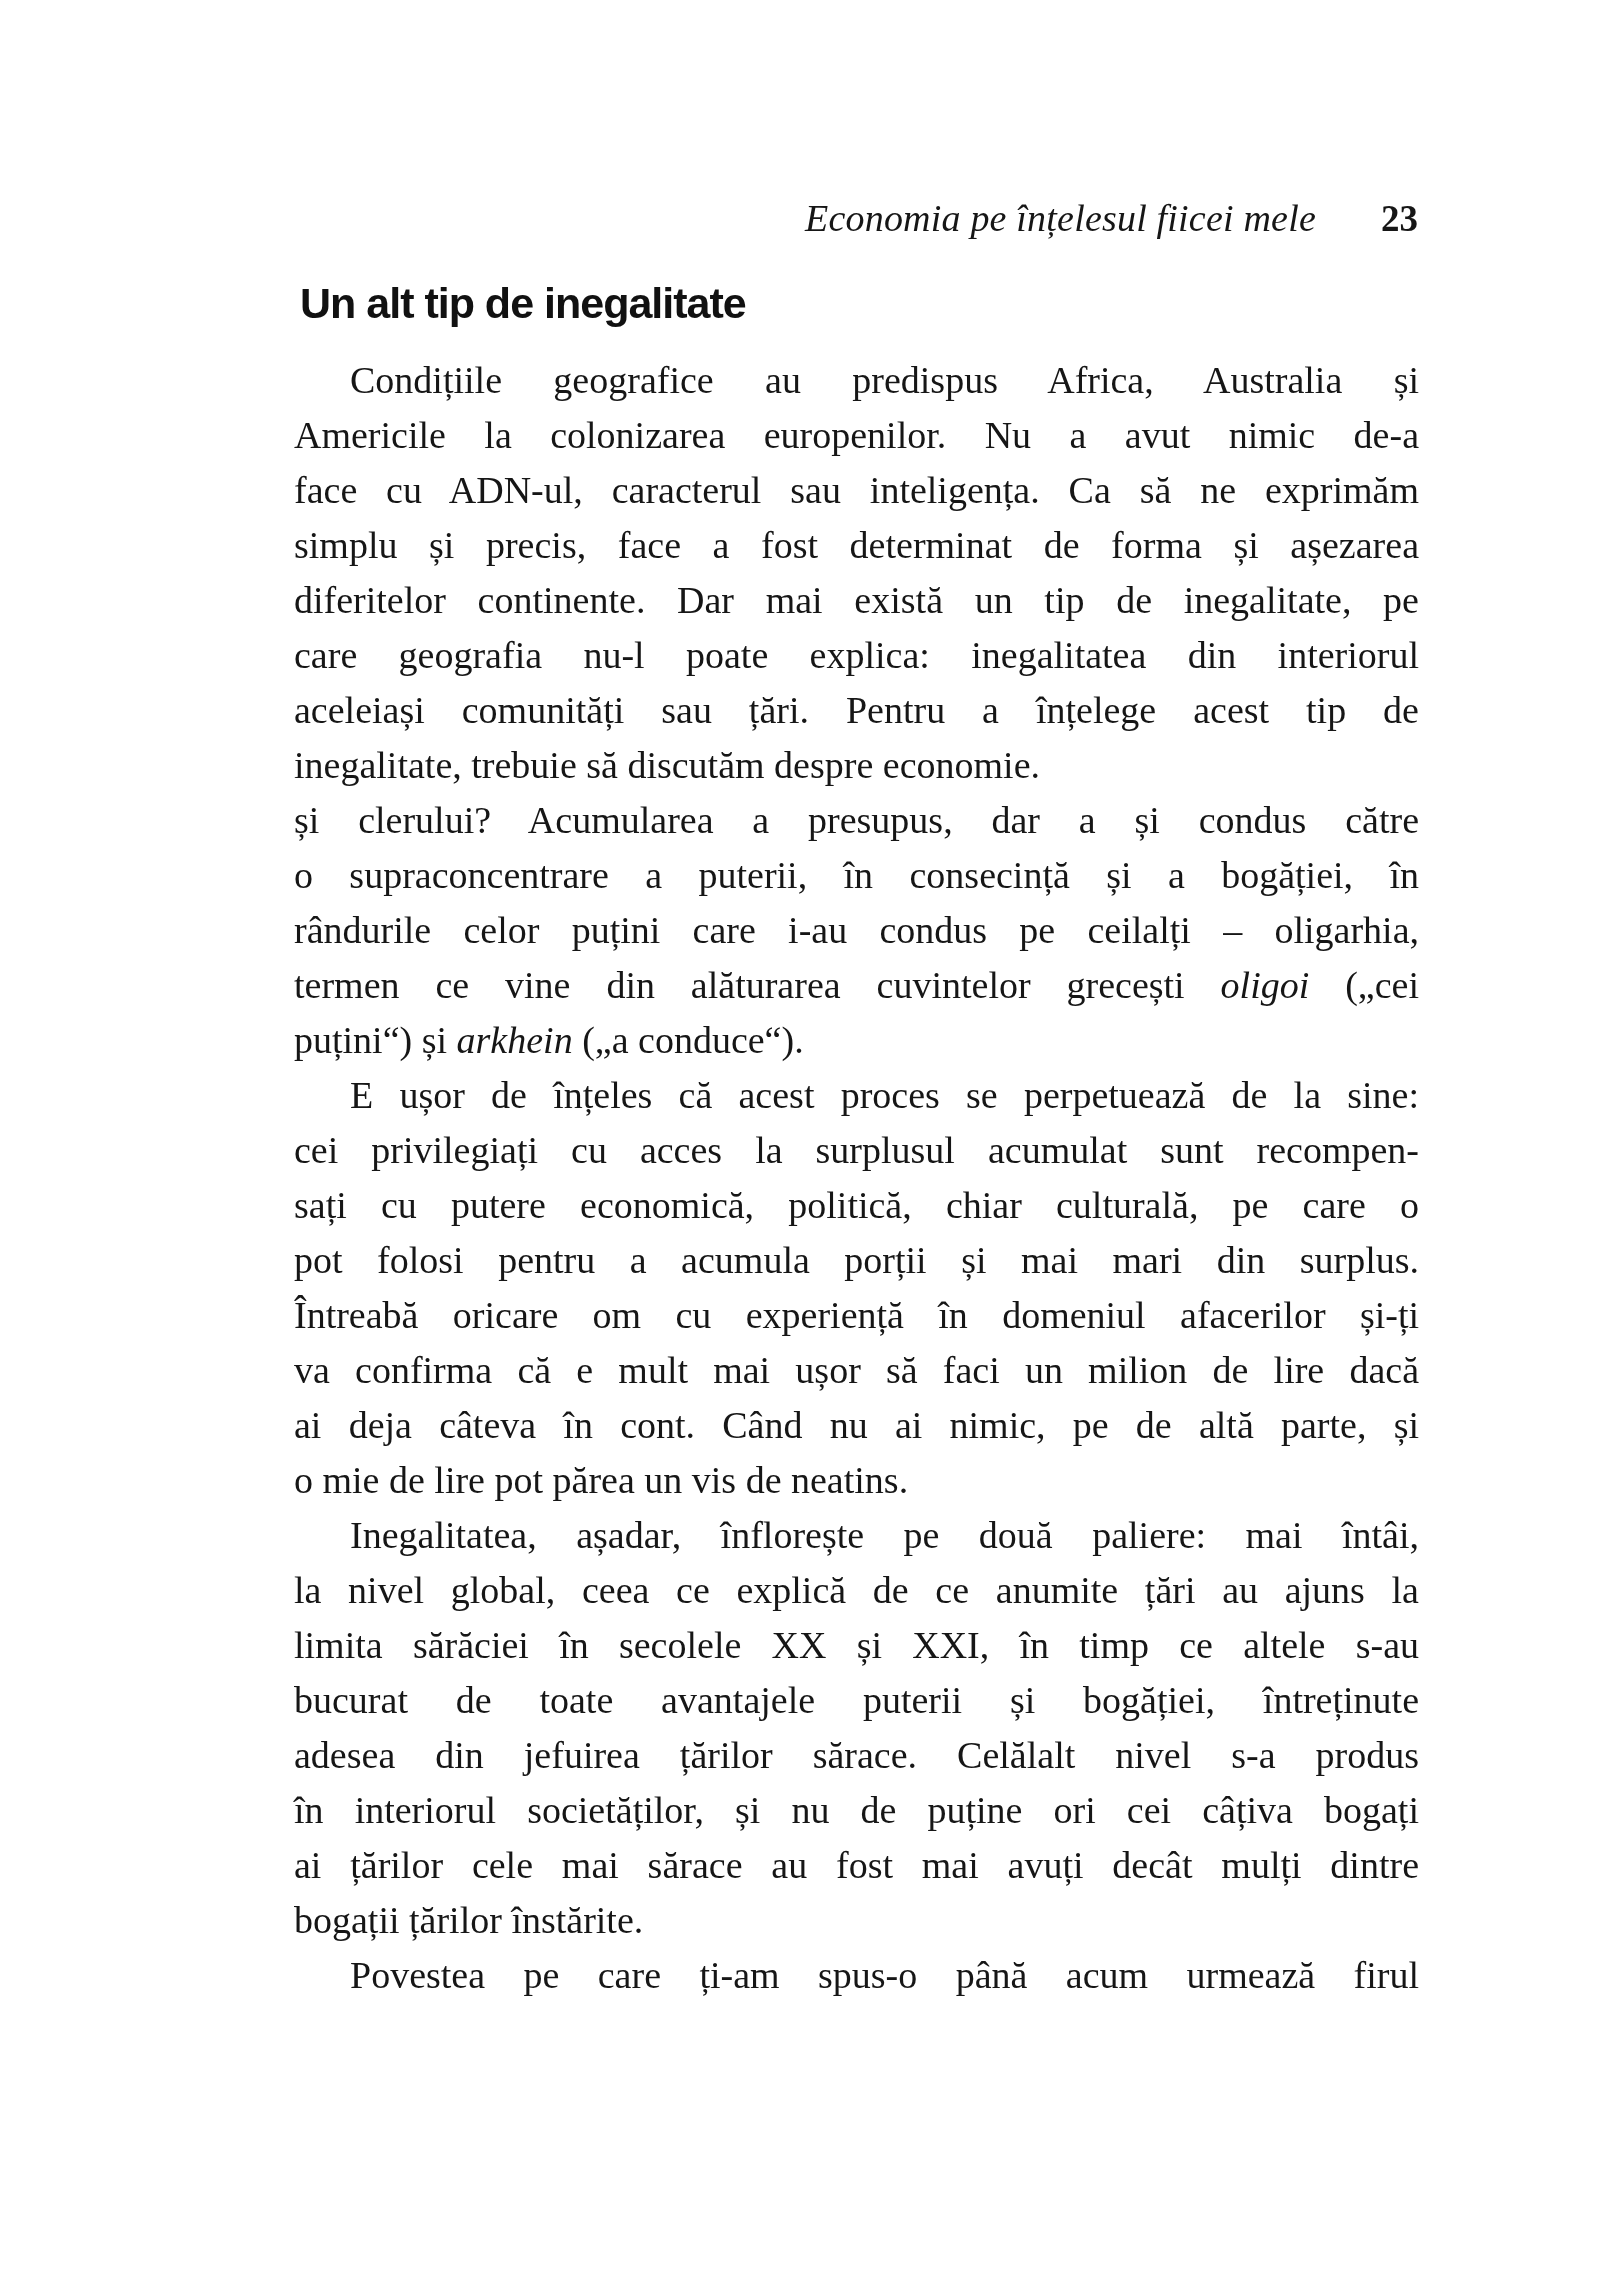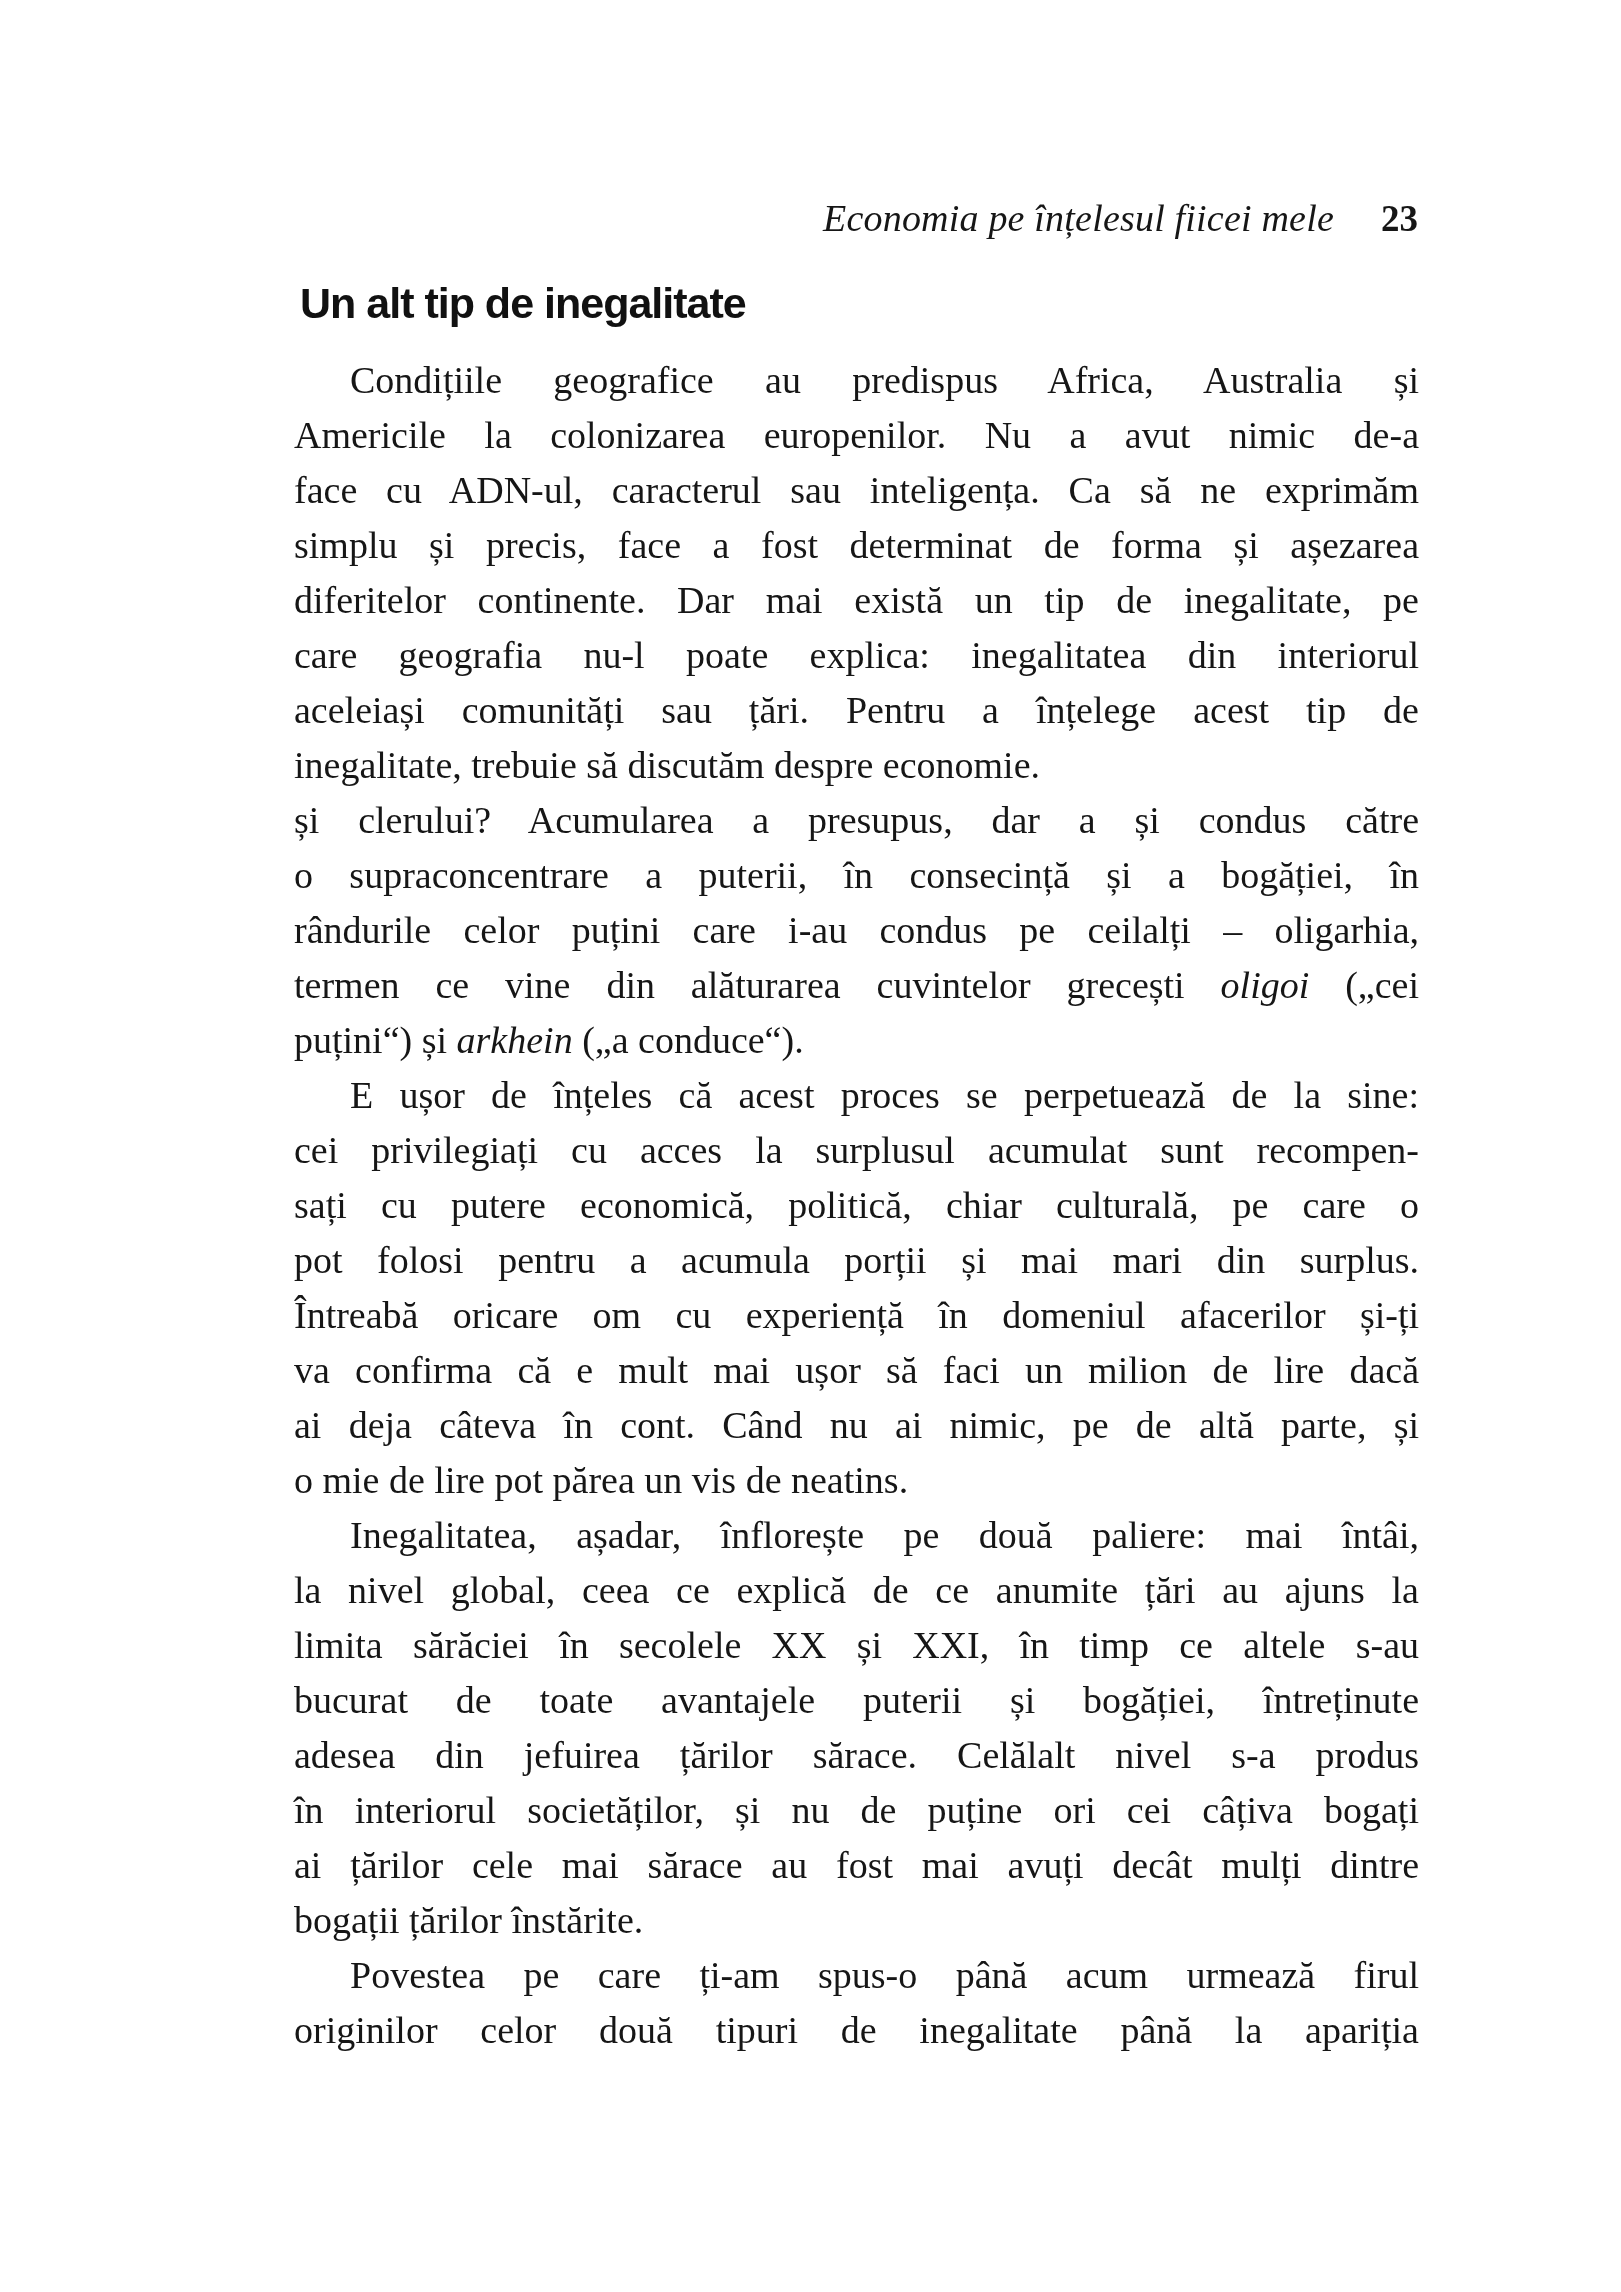--- a/index.html
+++ b/index.html
@@ -31,20 +31,21 @@
     font-style: italic;
     font-size: 38px;
     line-height: 1.2;
     letter-spacing: 0.2px;
   }
   .rh-number {
     font-style: normal;
     font-weight: 700;
     font-size: 37px;
     line-height: 1.2;
+    margin-left: 18px;
   }
   
   .section-heading {
     position: absolute;
     left: 294px;
     top: 274px;
     margin: 6px;
     font-family: "Liberation Sans", "DejaVu Sans", sans-serif;
     font-weight: 700;
     font-size: 43px;
@@ -114,17 +115,16 @@
       <div class="line para-end">o mie de lire pot părea un vis de neatins.</div>
       <div class="line indent">Inegalitatea, așadar, înflorește pe două paliere: mai întâi,</div>
       <div class="line">la nivel global, ceea ce explică de ce anumite țări au ajuns la</div>
       <div class="line">limita sărăciei în secolele XX și XXI, în timp ce altele s-au</div>
       <div class="line">bucurat de toate avantajele puterii și bogăției, întreținute</div>
       <div class="line">adesea din jefuirea țărilor sărace. Celălalt nivel s-a produs</div>
       <div class="line">în interiorul societăților, și nu de puține ori cei câțiva bogați</div>
       <div class="line">ai țărilor cele mai sărace au fost mai avuți decât mulți dintre</div>
       <div class="line para-end">bogații țărilor înstărite.</div>
       <div class="line indent">Povestea pe care ți-am spus-o până acum urmează firul</div>
-      <div class="line">originilor celor două tipuri de inegalitate până la apariția</div>
     </div>
 
 </div>
 
 
 </body></html>

